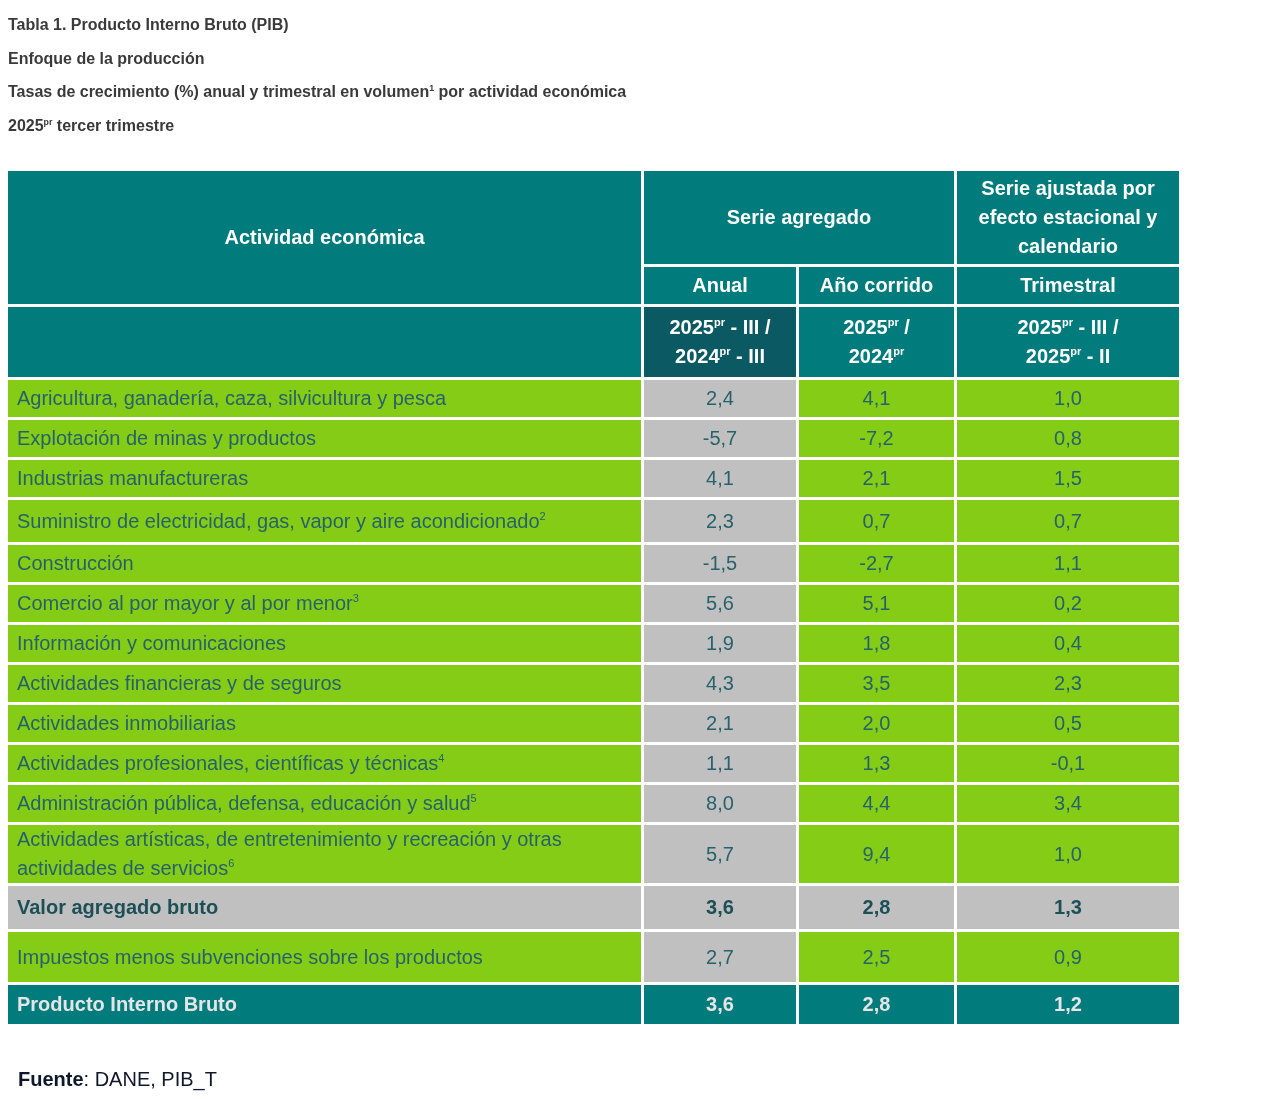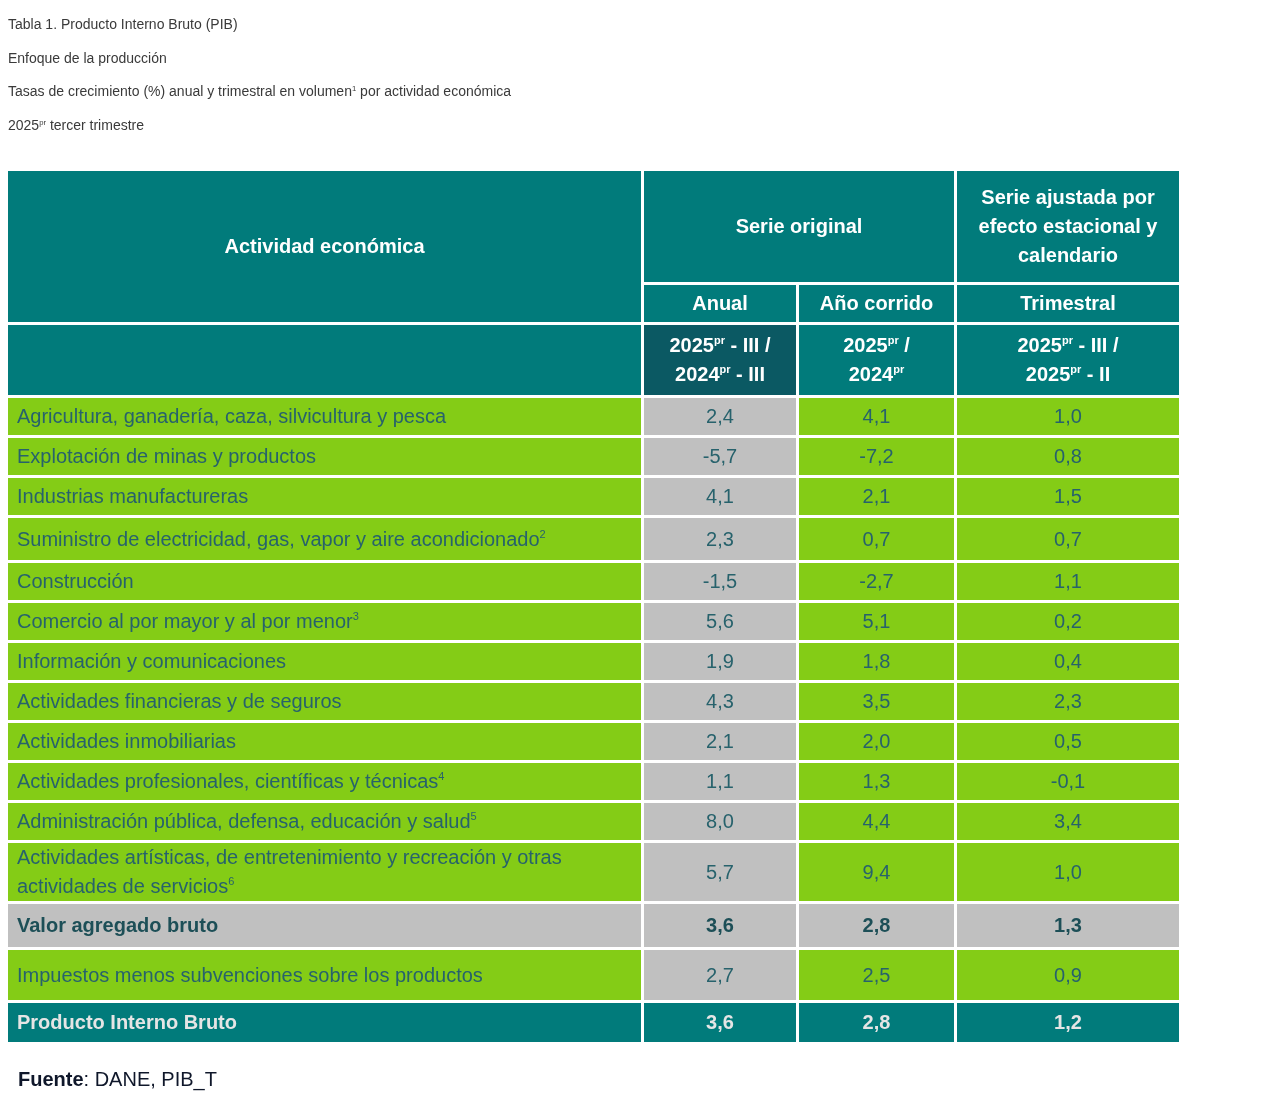--- a/index.html
+++ b/index.html
@@ -1,17 +1,17 @@
 <!DOCTYPE html>
 <html><head>
 <meta charset="utf-8">
 <style>
   html, body { margin: 0; padding: 0; background: #ffffff; }
   body { width: 1280px; height: 1099px; position: relative; font-family: "Liberation Sans", sans-serif; overflow: hidden; }
-  .titles { position: absolute; left: 8px; top: 8px; color: #3a3a3a; font-weight: normal; font-size: 14px; line-height: 33.5px; }
+  .titles { position: absolute; left: 8px; top: 8px; color: #3a3a3a; font-weight: bold; font-size: 16px; line-height: 33.5px; }
   .titles div { white-space: nowrap; }
   sup { font-size: 0.55em; vertical-align: 0.7em; line-height: 0; }
   table { position: absolute; left: 8px; top: 171px; border-collapse: separate; border-spacing: 0; table-layout: fixed; }
   td, th { padding: 0; box-sizing: border-box; }
   th { background: #017b7b; color: #ffffff; font-weight: bold; font-size: 20px; text-align: center; border-right: 3px solid #ffffff; border-bottom: 3px solid #ffffff; line-height: 29px; }
   th.last { border-right: none; }
   th.dark { background: #0b5963; }
   td { font-size: 20px; color: #27626c; height: 40px; border-right: 3px solid #ffffff; border-bottom: 3px solid #ffffff; text-align: center; background: #84cc16; }
   td.label { text-align: left; padding-left: 9px; }
   td.c1 { background: #c0c0c0; }
@@ -35,22 +35,22 @@
 <table>
   <colgroup>
     <col style="width:636px">
     <col style="width:155px">
     <col style="width:158px">
     <col style="width:222px">
   </colgroup>
   <thead>
     <tr style="height:94px">
       <th rowspan="2" style="height:134px">Actividad económica</th>
-      <th colspan="2">Serie original</th>
-      <th class="last" style="padding:12px 6px">Serie ajustada por efecto estacional y calendario</th>
+      <th colspan="2">Serie agregado</th>
+      <th class="last" style="padding:3px 6px">Serie ajustada por efecto estacional y calendario</th>
     </tr>
     <tr style="height:40px">
       <th>Anual</th>
       <th>Año corrido</th>
       <th class="last">Trimestral</th>
     </tr>
     <tr style="height:73px">
       <th class="dark" style="background:#017b7b"></th>
       <th class="dark">
         <div><span>2025</span><sup>pr</sup><span> - III /</span></div>

